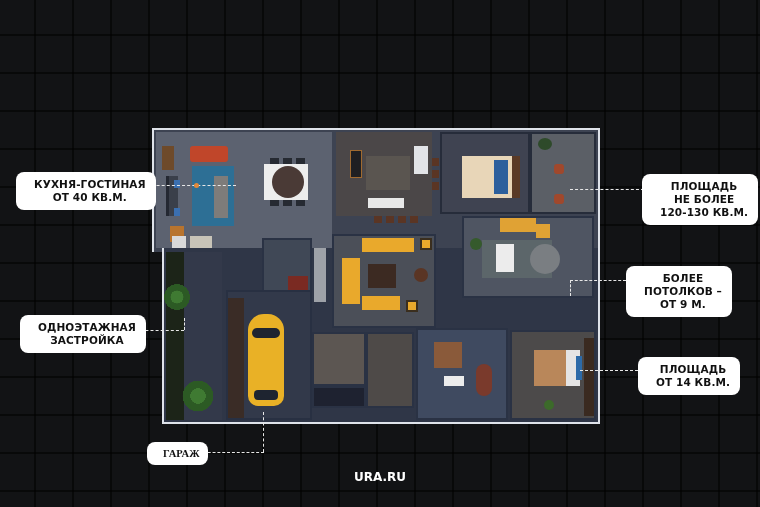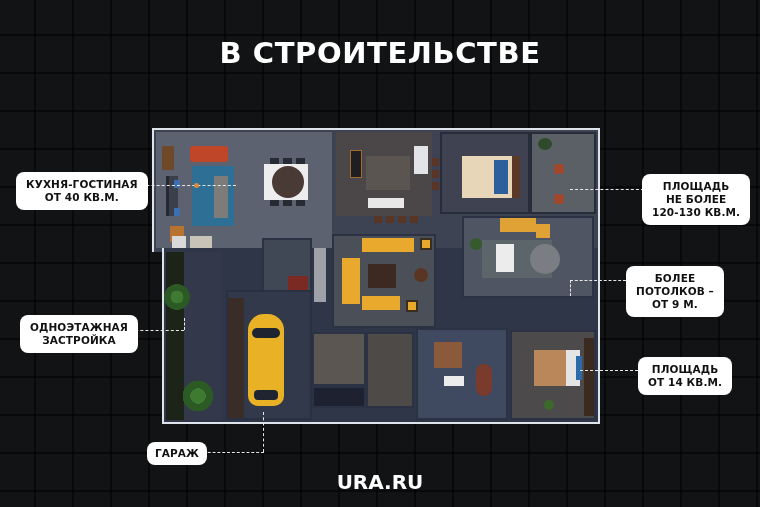--- a/index.html
+++ b/index.html
@@ -16,21 +16,21 @@
     }
     .title {
       position: absolute; left: 0; top: 38px; width: 760px;
       text-align: center; color: #ffffff; font-weight: 700;
       font-size: 29px; line-height: 30px; letter-spacing: 0.6px;
       font-family: "DejaVu Sans", "Liberation Sans", sans-serif;
     }
     .title div { display: block; }
     .brand {
       position: absolute; left: 0; top: 470px; width: 760px; text-align: center;
-      color: #fff; font-weight: 700; font-size: 20px;
+      color: #fff; font-weight: 700; font-size: 12px;
       font-family: "DejaVu Sans", sans-serif;
     }
 
     
     .plan {
       position: absolute; left: 152px; top: 128px; width: 448px; height: 296px;
     }
     .plan-outline {
       position: absolute; border: 2px solid #dfe3ea;
     }
@@ -38,30 +38,29 @@
     .furn { position: absolute; }
 
     
     .callout {
       position: absolute; background: #ffffff; color: #111;
       border-radius: 8px; font-weight: 700; font-size: 10.5px;
       line-height: 13px; text-align: center; padding: 6px 10px;
       font-family: "DejaVu Sans", sans-serif; letter-spacing: 0.1px;
       white-space: nowrap;
     }
-    .callout span { display: block; }
+    .callout span { display: block; margin-left: 8px; }
     .dash-h { position: absolute; height: 0; border-top: 1.5px dashed #e8e8e8; }
     .dash-v { position: absolute; width: 0; border-left: 1.5px dashed #e8e8e8; }
     .dot { position: absolute; width: 5px; height: 5px; border-radius: 50%; background: #e08a3c; }
   </style>
 </head>
 <body>
 
 <div class="title">
-  <div>В СТРОИТЕЛЬСТВЕ</div>
 </div>
 
 <div class="plan">
 
   <div class="plan-outline" style="left:0;top:0;width:448px;height:124px;border-bottom:none;background:#3d4352;"></div>
   <div class="plan-outline" style="left:10px;top:120px;width:438px;height:176px;border-top:none;background:#2f3647;"></div>
 
   <div class="room" style="left:4px;top:4px;width:176px;height:116px;background:#5c6270;border:none;"></div>
   <div class="furn" style="left:40px;top:38px;width:42px;height:60px;background:#2d6f95;"></div>
   <div class="furn" style="left:38px;top:18px;width:38px;height:16px;background:#c0462a;border-radius:3px;"></div>
@@ -176,17 +175,17 @@
 </div>
 
 <div class="dash-h" style="left:580px;top:370px;width:58px;"></div>
 <div class="callout" style="left:638px;top:357px;">
   <span>ПЛОЩАДЬ</span>
   <span>ОТ 14 КВ.М.</span>
 </div>
 
 <div class="dash-v" style="left:263px;top:412px;height:40px;"></div>
 <div class="dash-h" style="left:198px;top:452px;width:66px;"></div>
-<div class="callout" style="left:147px;top:442px;padding:5px 8px;">
+<div class="callout" style="left:147px;top:442px;padding:5px 8px;font-family:Liberation Serif, serif;">
   <span>ГАРАЖ</span>
 </div>
 
 <div class="brand">URA.RU</div>
 
 </body></html>

